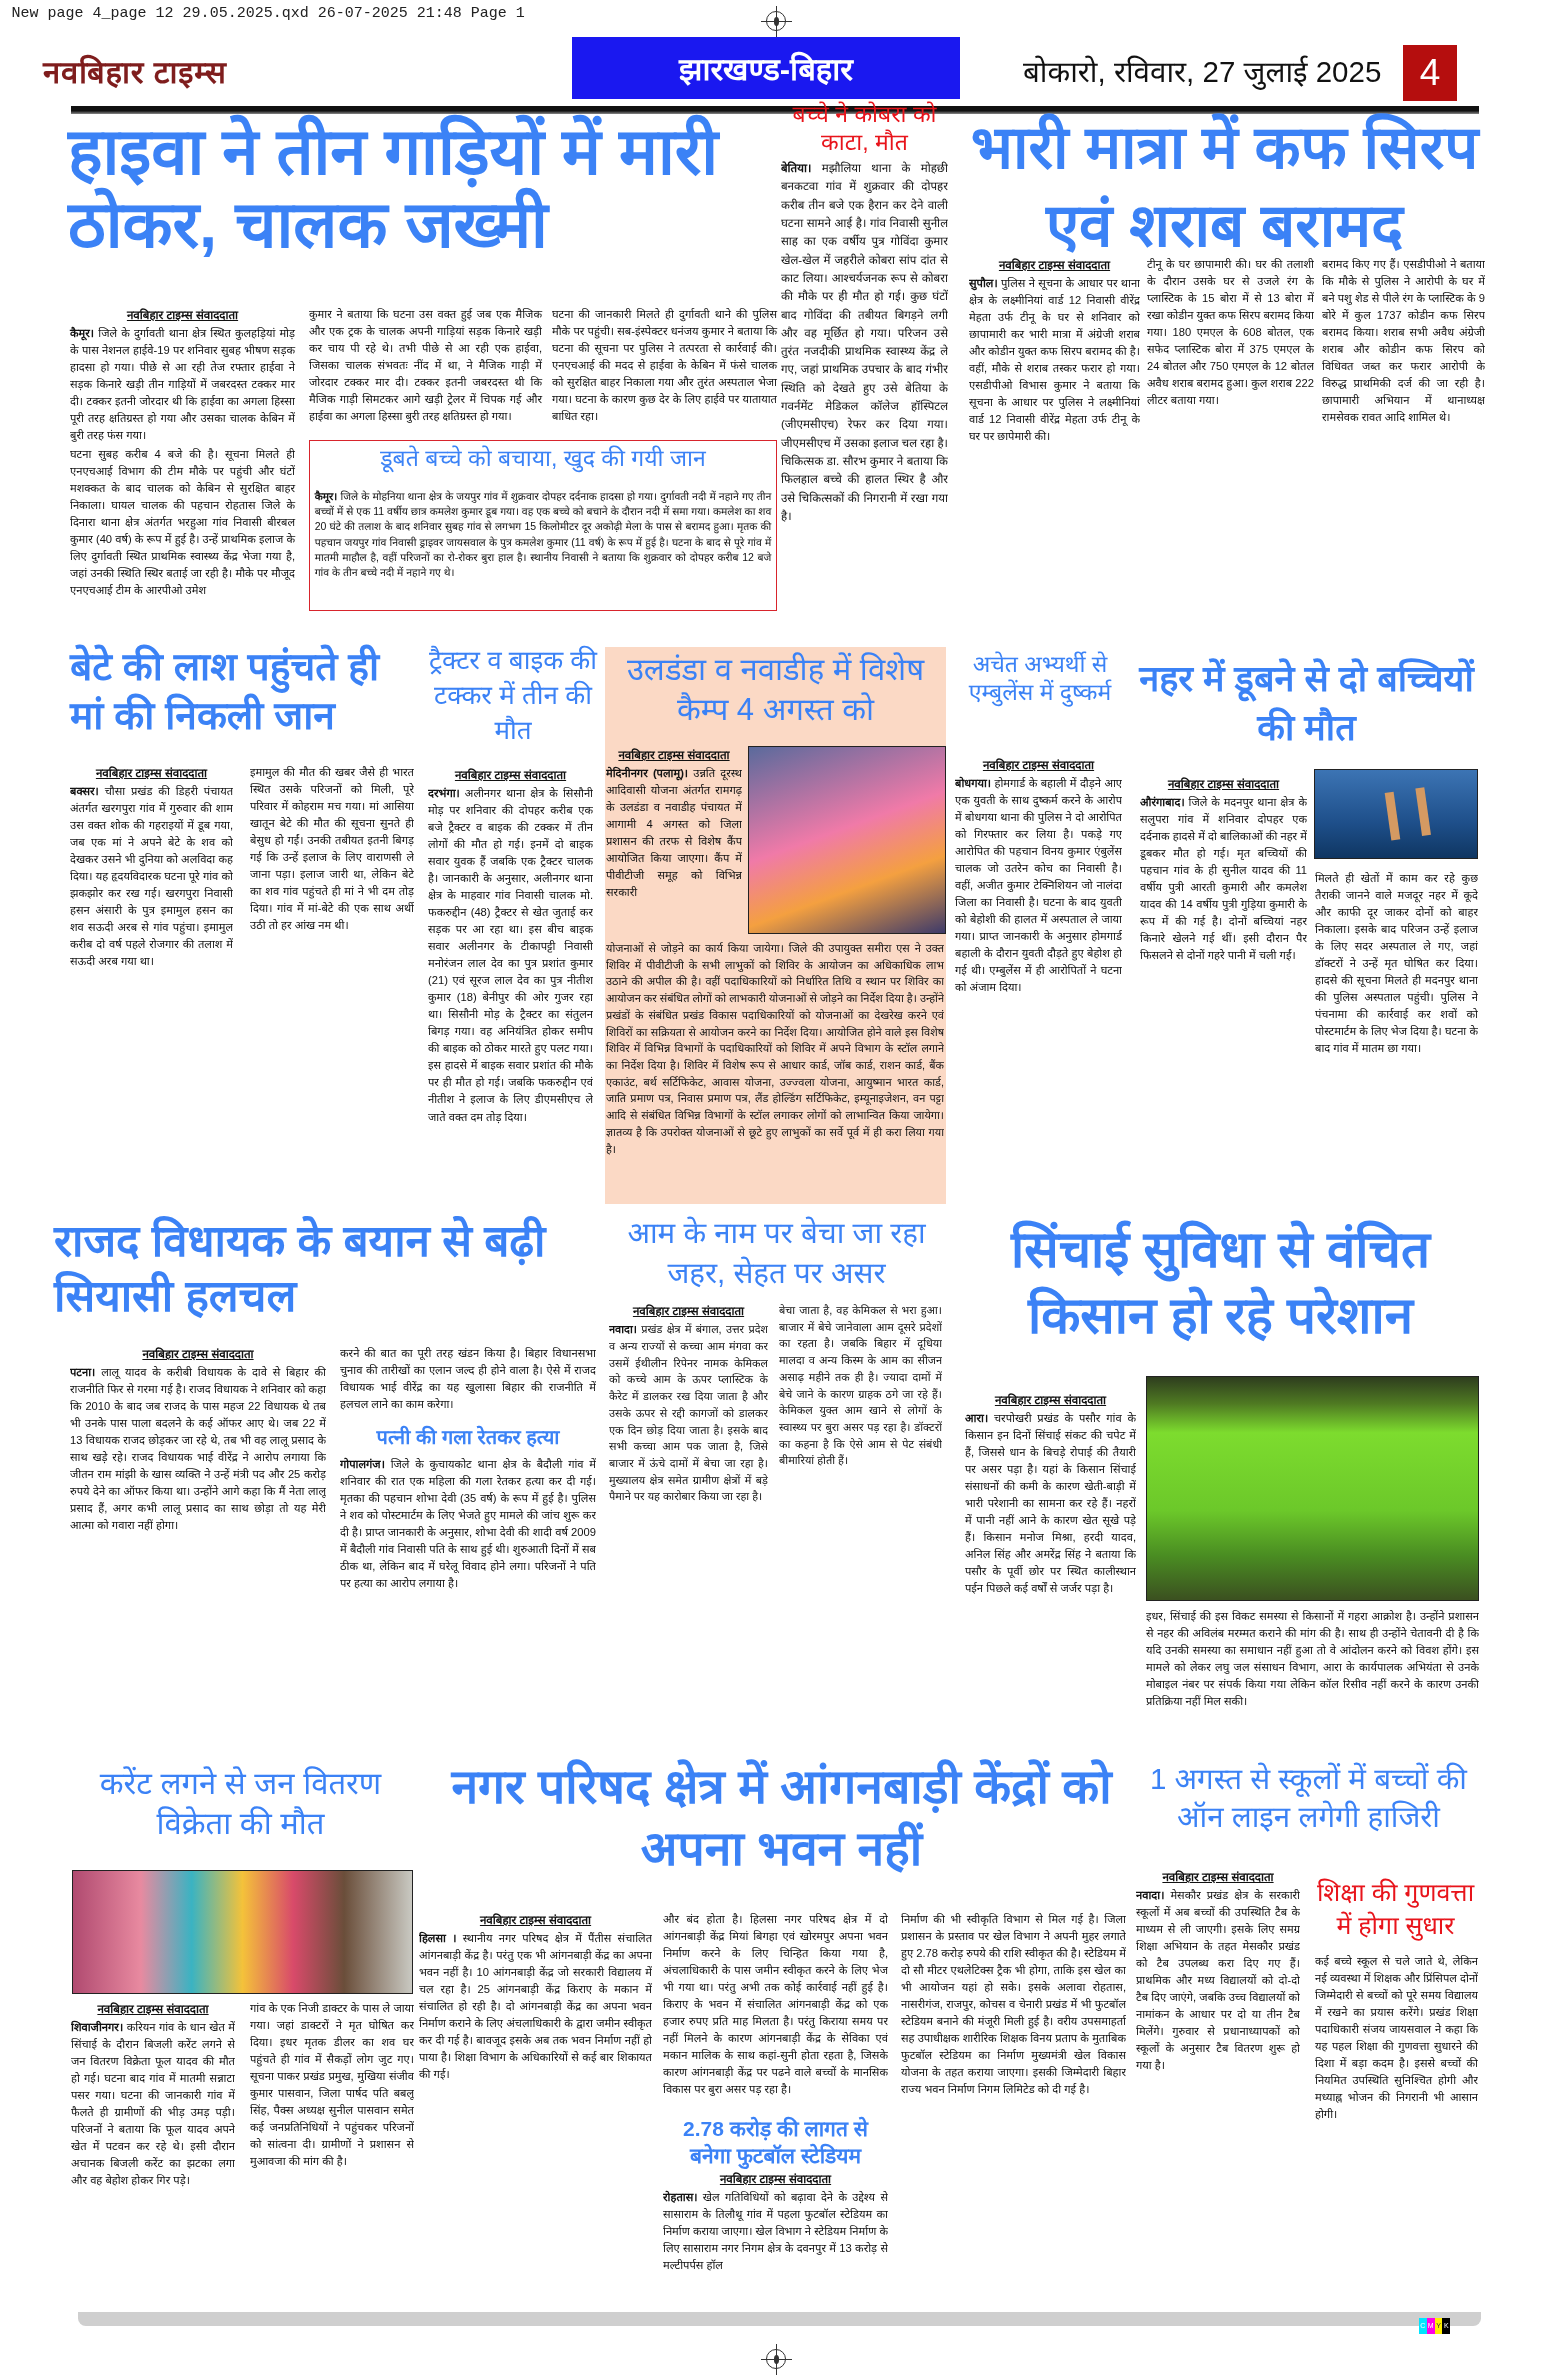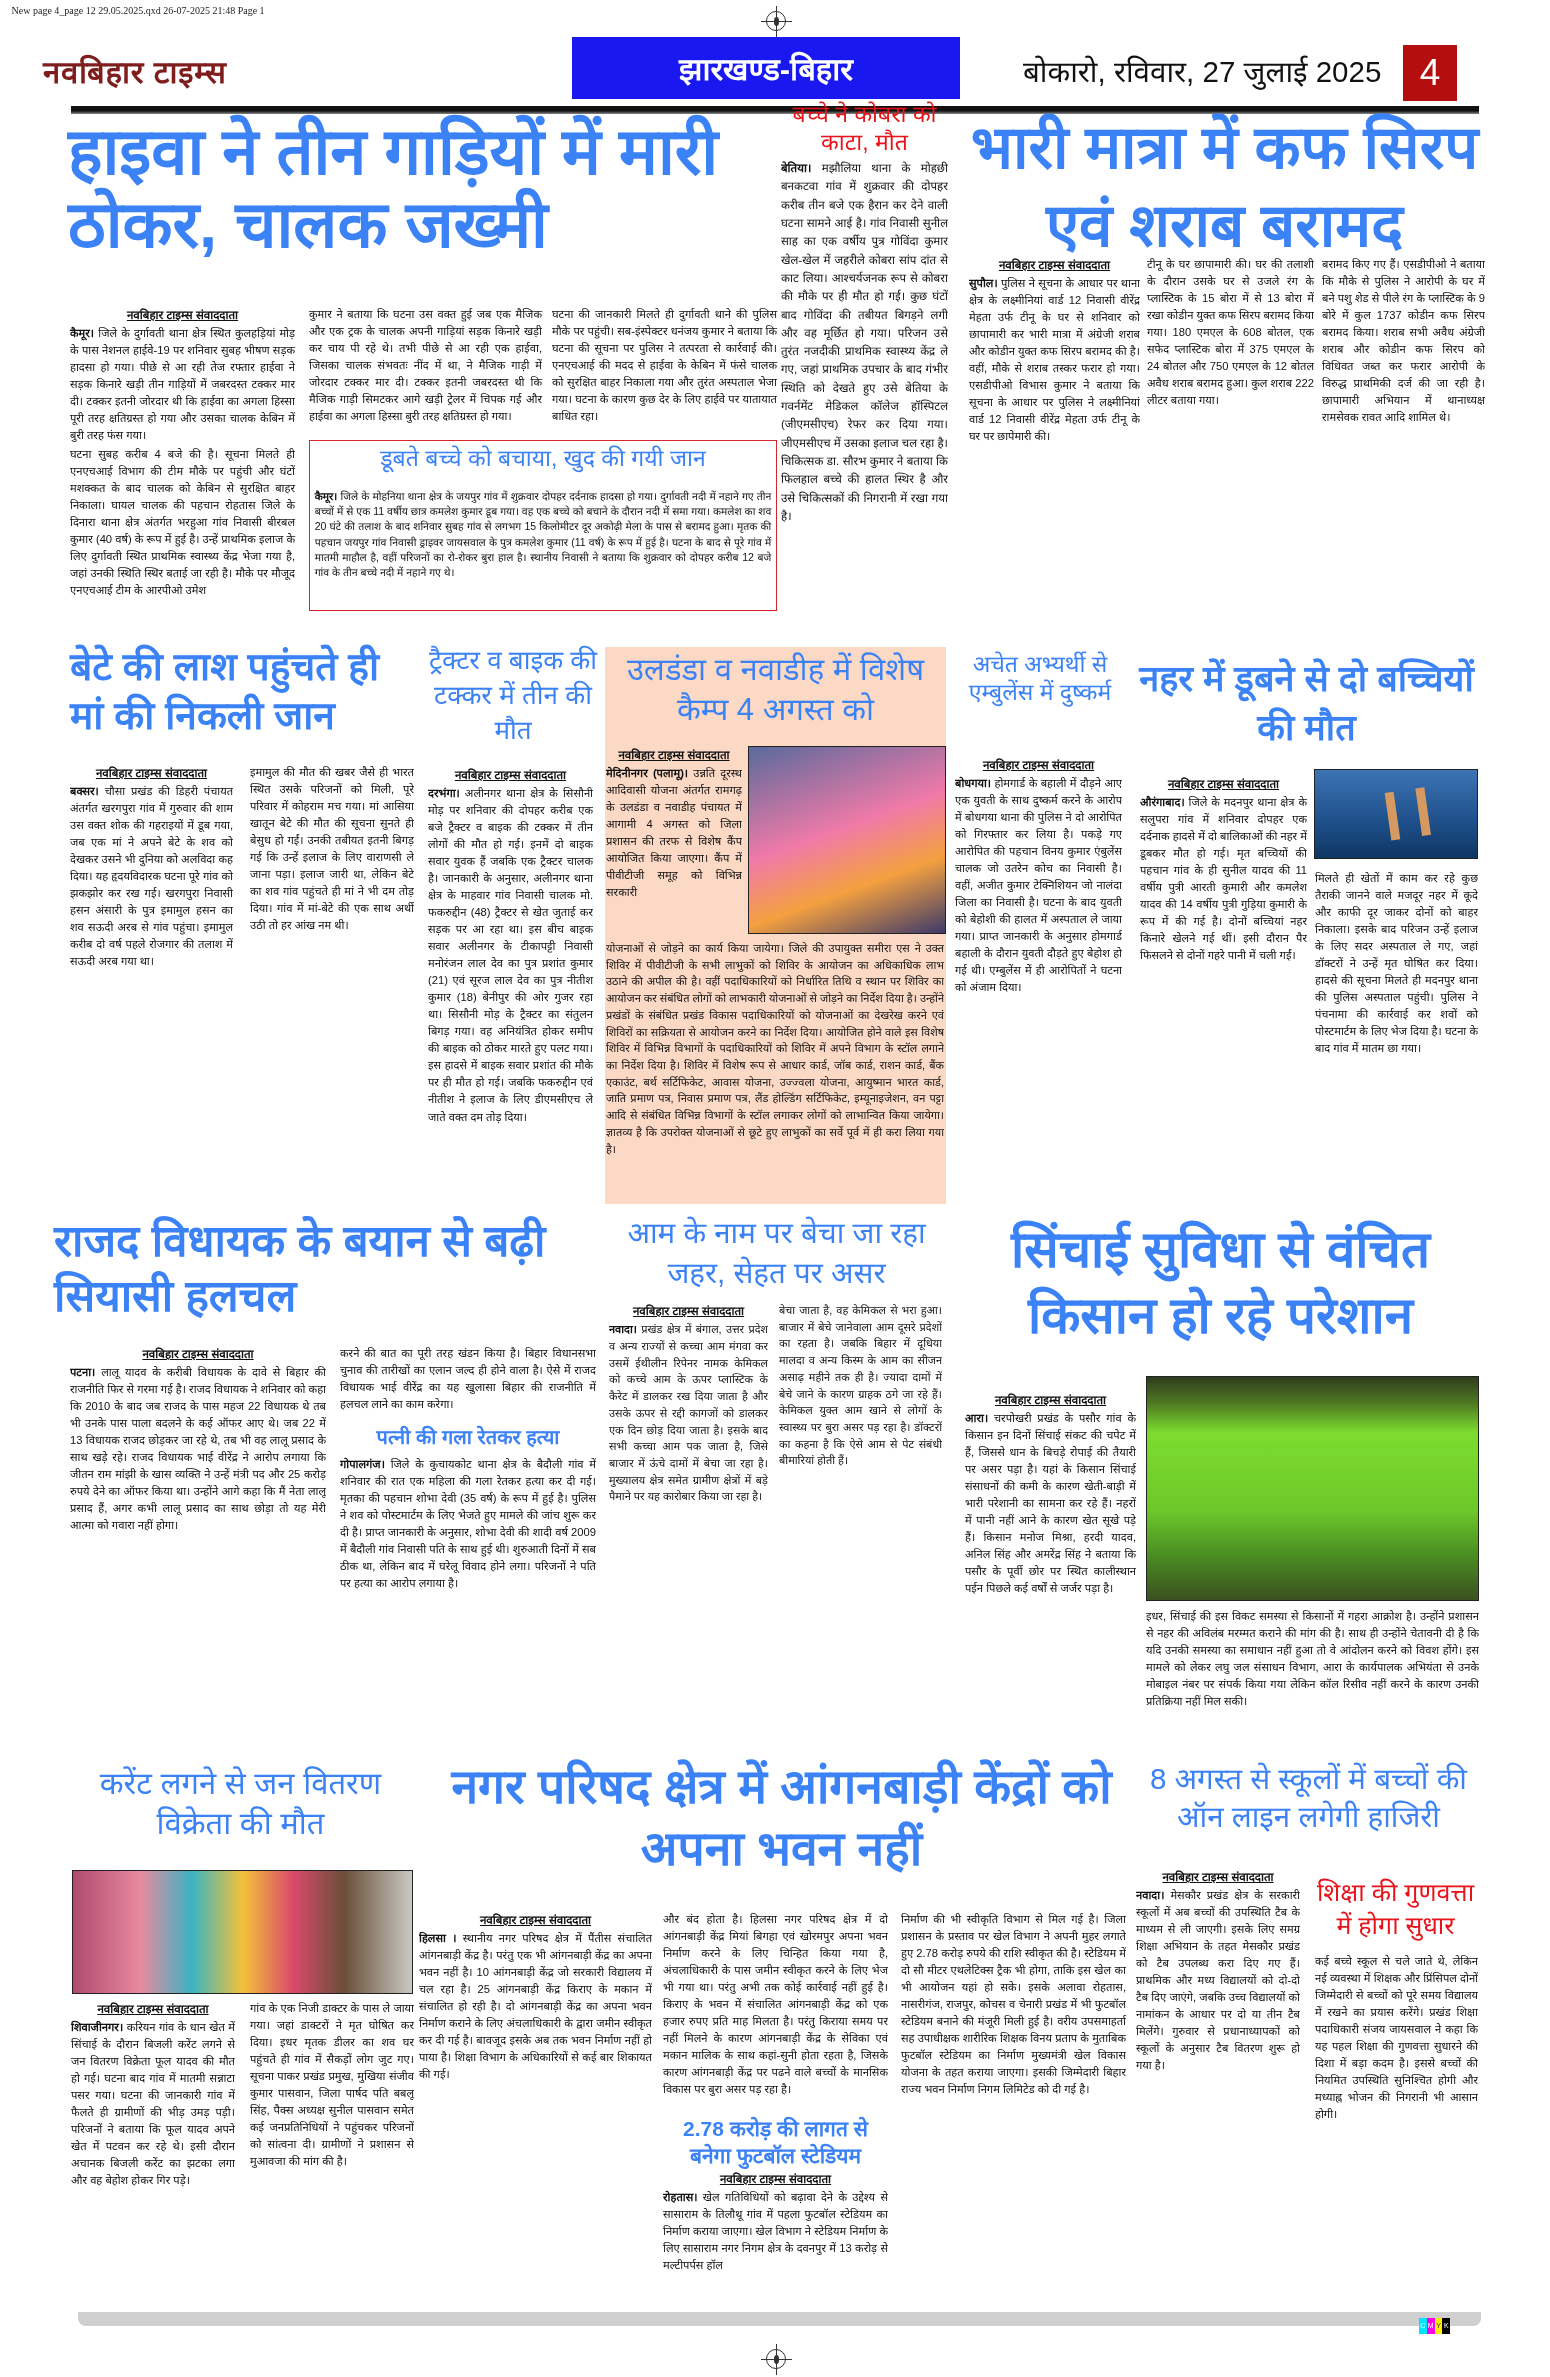--- a/index.html
+++ b/index.html
@@ -1,18 +1,18 @@
 <!DOCTYPE html>
 <html style="font-size:12.4px"><head>
 <meta charset="utf-8">
 <style>
   * { box-sizing: border-box; margin: 0; padding: 0; }
   body { width: 1550px; height: 2377px; background: #fff; font-family: "Liberation Sans", "DejaVu Sans", sans-serif; color: #111; position: relative; overflow: hidden; }
   .abs { position: absolute; }
-  .slug { left: 11.6px; top: 4.7px; font-size: 10px; color: #222; font-family: Liberation Serif, serif; }
+  .slug { left: 11.6px; top: 4.7px; font-size: 15px; color: #222; font-family: Liberation Mono, monospace; }
   .crop-mark { width: 20px; height: 20px; border: 0.8px solid #333; border-radius: 50%; }
   .crop-mark::before { content:""; position:absolute; left:-6.2px; top:9.3px; width:31px; height:0.8px; background:#333; }
   .crop-mark::after { content:""; position:absolute; left:9.3px; top:-6.2px; width:0.8px; height:31px; background:#333; }
   .cm-dot { position:absolute; left:7px; top:5.4px; width:5.4px; height:8.5px; background:#333; border-radius:50%; }
   .logo { left: 43px; top: 50px; font-size: 31px; font-weight: bold; color: #7f1d1d; letter-spacing: 0.8px; font-family: "Liberation Sans Narrow","Liberation Sans", sans-serif; }
   .section-box { left: 572px; top: 37px; width: 388px; height: 62px; background: #1a18f0; color: #fff; font-size: 31px; font-weight: bold; display:flex; align-items:center; justify-content:center; }
   .dateline { left: 1023px; top: 50px; font-size: 29.5px; color: #111; }
   .pgnum { left: 1403px; top: 45px; width: 54px; height: 56px; background: #b50e0e; color: #fff; font-size: 37px; display:flex; align-items:center; justify-content:center; }
   .rule { left: 71px; top: 106px; width: 1408px; height: 7.8px; background: linear-gradient(#111 60%, #888); }
   .hl { font-weight: bold; line-height: 1.1; color: #3b82f6; }
@@ -152,21 +152,21 @@
 </div>
 <div class="abs col" style="left:663px;top:1911px;width:225px;height:202px;overflow:hidden;">और बंद होता है। हिलसा नगर परिषद क्षेत्र में दो आंगनबाड़ी केंद्र मियां बिगहा एवं खोरमपुर अपना भवन निर्माण करने के लिए चिन्हित किया गया है, अंचलाधिकारी के पास जमीन स्वीकृत करने के लिए भेज भी गया था। परंतु अभी तक कोई कार्रवाई नहीं हुई है। किराए के भवन में संचालित आंगनबाड़ी केंद्र को एक हजार रुपए प्रति माह मिलता है। परंतु किराया समय पर नहीं मिलने के कारण आंगनबाड़ी केंद्र के सेविका एवं मकान मालिक के साथ कहां-सुनी होता रहता है, जिसके कारण आंगनबाड़ी केंद्र पर पढने वाले बच्चों के मानसिक विकास पर बुरा असर पड़ रहा है।</div>
 
 <div class="abs hl" style="left:663px;top:2115px;width:225px;font-size:21px;text-align:center;line-height:1.3;">2.78 करोड़ की लागत से बनेगा फुटबॉल स्टेडियम</div>
 <div class="abs col" style="left:663px;top:2170px;width:225px;height:140px;overflow:hidden;">
   <div class="byline">नवबिहार टाइम्स संवाददाता</div>
   <span class="place">रोहतास।</span> <span>खेल गतिविधियों को बढ़ावा देने के उद्देश्य से सासाराम के तिलौथू गांव में पहला फुटबॉल स्टेडियम का निर्माण कराया जाएगा। खेल विभाग ने स्टेडियम निर्माण के लिए सासाराम नगर निगम क्षेत्र के दवनपुर में 13 करोड़ से मल्टीपर्पस हॉल</span>
 </div>
 <div class="abs col" style="left:901px;top:1911px;width:225px;height:399px;overflow:hidden;">निर्माण की भी स्वीकृति विभाग से मिल गई है। जिला प्रशासन के प्रस्ताव पर खेल विभाग ने अपनी मुहर लगाते हुए 2.78 करोड़ रुपये की राशि स्वीकृत की है। स्टेडियम में दो सौ मीटर एथलेटिक्स ट्रैक भी होगा, ताकि इस खेल का भी आयोजन यहां हो सके। इसके अलावा रोहतास, नासरीगंज, राजपुर, कोचस व चेनारी प्रखंड में भी फुटबॉल स्टेडियम बनाने की मंजूरी मिली हुई है। वरीय उपसमाहर्ता सह उपाधीक्षक शारीरिक शिक्षक विनय प्रताप के मुताबिक फुटबॉल स्टेडियम का निर्माण मुख्यमंत्री खेल विकास योजना के तहत कराया जाएगा। इसकी जिम्मेदारी बिहार राज्य भवन निर्माण निगम लिमिटेड को दी गई है।</div>
 
-<div class="abs hl" style="left:1136px;top:1760px;width:345px;font-size:29.5px;font-weight:normal;text-align:center;line-height:1.3;">8 अगस्त से स्कूलों में बच्चों की ऑन लाइन लगेगी हाजिरी</div>
+<div class="abs hl" style="left:1136px;top:1760px;width:345px;font-size:29.5px;font-weight:normal;text-align:center;line-height:1.3;">1 अगस्त से स्कूलों में बच्चों की ऑन लाइन लगेगी हाजिरी</div>
 <div class="abs col" style="left:1136px;top:1868px;width:164px;height:442px;overflow:hidden;">
   <div class="byline">नवबिहार टाइम्स संवाददाता</div>
   <span class="place">नवादा।</span> <span>मेसकौर प्रखंड क्षेत्र के सरकारी स्कूलों में अब बच्चों की उपस्थिति टैब के माध्यम से ली जाएगी। इसके लिए समग्र शिक्षा अभियान के तहत मेसकौर प्रखंड को टैब उपलब्ध करा दिए गए हैं। प्राथमिक और मध्य विद्यालयों को दो-दो टैब दिए जाएंगे, जबकि उच्च विद्यालयों को नामांकन के आधार पर दो या तीन टैब मिलेंगे। गुरुवार से प्रधानाध्यापकों को स्कूलों के अनुसार टैब वितरण शुरू हो गया है।</span>
 </div>
 <div class="abs hl hl-red" style="left:1314px;top:1876px;width:163px;font-size:25px;text-align:center;line-height:1.3;">शिक्षा की गुणवत्ता में होगा सुधार</div>
 <div class="abs col" style="left:1315px;top:1953px;width:163px;height:357px;overflow:hidden;">कई बच्चे स्कूल से चले जाते थे, लेकिन नई व्यवस्था में शिक्षक और प्रिंसिपल दोनों जिम्मेदारी से बच्चों को पूरे समय विद्यालय में रखने का प्रयास करेंगे। प्रखंड शिक्षा पदाधिकारी संजय जायसवाल ने कहा कि यह पहल शिक्षा की गुणवत्ता सुधारने की दिशा में बड़ा कदम है। इससे बच्चों की नियमित उपस्थिति सुनिश्चित होगी और मध्याह्न भोजन की निगरानी भी आसान होगी।</div>
 
 <div class="abs bottom-bar"></div>
 <div class="abs cmyk">
   <span style="background:#00e5ff;">C</span>

